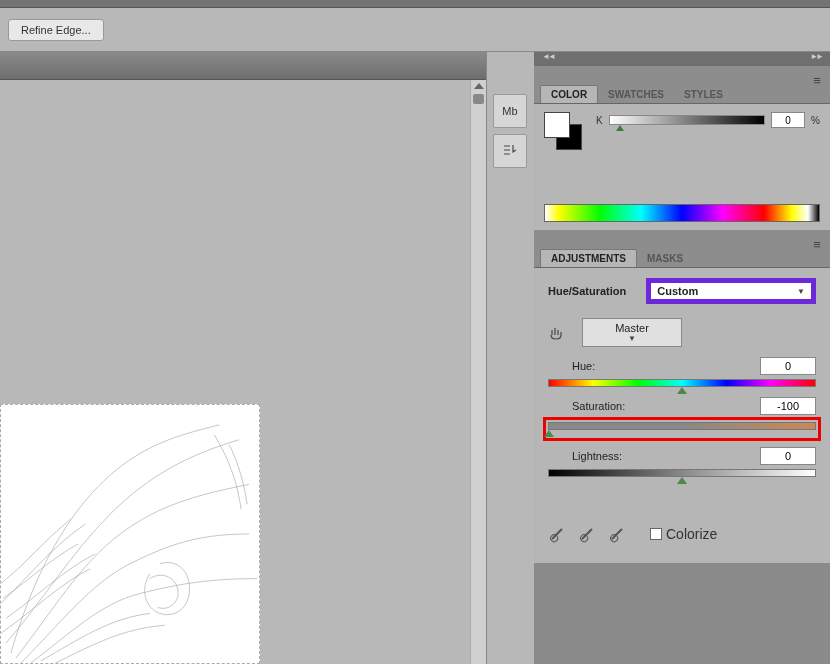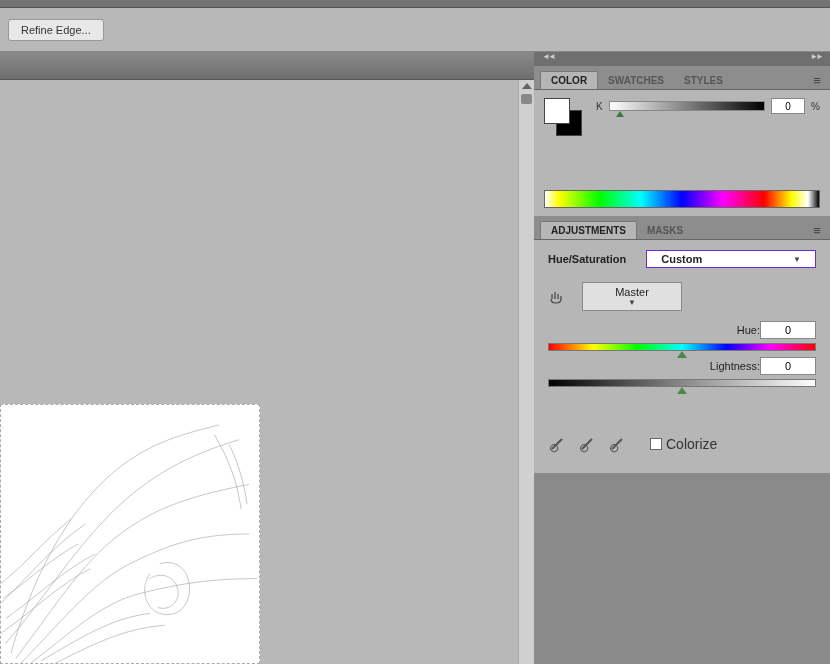--- a/index.html
+++ b/index.html
@@ -21,21 +21,21 @@
 .sketch { position: absolute; left: 0; bottom: 0; width: 260px; height: 260px; background: #fff; border: 1px dashed #aaa; }
 
 .icon-col { width: 48px; background: #b8b8b8; border-left: 1px solid #888; display: flex; flex-direction: column; gap: 6px; padding: 42px 6px 0; }
 .icon-btn { width: 34px; height: 34px; border: 1px solid #999; background: #d6d6d6; border-radius: 2px; display: flex; align-items: center; justify-content: center; font-size: 11px; color: #333; }
 
 .panels { width: 296px; background: #8a8a8a; position: relative; }
 .panel-collapse { height: 14px; background: #6f6f6f; position: relative; }
 .panel-collapse::before { content: "◄◄"; position: absolute; left: 8px; top: 0; font-size: 8px; color: #ccc; letter-spacing: -2px; }
 .panel-collapse::after { content: "►►"; position: absolute; right: 8px; top: 0; font-size: 8px; color: #ccc; letter-spacing: -2px; }
 
-.tabs-row { height: 24px; background: #8d8d8d; display: flex; align-items: flex-end; padding: 0 6px; border-bottom: 1px solid #666; position: relative; text-align: center; }
+.tabs-row { height: 38px; background: #8d8d8d; display: flex; align-items: flex-end; padding: 0 6px; border-bottom: 1px solid #666; position: relative; text-align: center; }
 .tab { padding: 3px 10px; font-size: 10px; font-weight: bold; color: #555; cursor: pointer; }
 .tab.active { background: #b6b6b6; color: #222; border: 1px solid #777; border-bottom: none; border-radius: 2px 2px 0 0; }
 .tab-menu { position: absolute; right: 6px; top: 5px; width: 14px; height: 14px; }
 .tab-menu::before { content: "≡"; color: #444; font-size: 13px; }
 
 .panel-body { background: #b6b6b6; padding: 8px 10px; }
 
 .swatch-box { display: flex; gap: 14px; align-items: flex-start; }
 .fg-bg { position: relative; width: 38px; height: 38px; }
 .fg-bg .fg { position: absolute; top: 0; left: 0; width: 26px; height: 26px; background: #fff; border: 1px solid #444; }
@@ -43,26 +43,26 @@
 .slider-row { display: flex; align-items: center; gap: 6px; font-size: 10px; color: #333; flex: 1; }
 .mini-slider { flex: 1; height: 10px; background: linear-gradient(to right,#fff,#000); border: 1px solid #888; position: relative; }
 .mini-slider .tri { position: absolute; bottom: -7px; left: 4%; width: 0; height: 0; border-left: 4px solid transparent; border-right: 4px solid transparent; border-bottom: 6px solid #3a7a3a; }
 .num-input { width: 34px; height: 16px; font-size: 10px; text-align: center; border: 1px solid #888; background: #fff; }
 
 .color-ramp { height: 18px; margin-top: 54px; background: linear-gradient(to right,#fff 0%,#ff0 5%,#0f0 20%,#0ff 35%,#00f 50%,#f0f 65%,#f00 80%,#ff0 90%,#fff 96%,#000 100%); border: 1px solid #666; }
 
 .adj-body { background: #b6b6b6; padding: 10px 14px 20px; }
 .row { display: flex; align-items: center; gap: 20px; font-size: 11px; color: #222; margin-bottom: 6px; }
 .row.bold { font-weight: bold; }
-.select { flex: 1; background: #fff; border: 1px solid #6d28d9; padding: 2px 14px; font-size: 11px; display: flex; justify-content: space-between; align-items: center; }
+.select { flex: 1; background: #fff; border: 5px solid #6d28d9; padding: 2px 6px; font-size: 11px; display: flex; justify-content: space-between; align-items: center; }
 .select-sm { width: 100px; background: #e0e0e0; border: 1px solid #888; padding: 3px 8px; font-size: 11px; display: flex; justify-content: space-between; align-items: center; flex-direction: column; }
 .dd { font-size: 8px; color: #444; }
 
 .slider-block { margin-top: 10px; }
-.slider-label-row { display: flex; justify-content: flex-end; align-items: center; font-size: 11px; color: #222; margin-bottom: 4px; padding-left: 24px; }
+.slider-label-row { display: flex; justify-content: space-between; align-items: center; font-size: 11px; color: #222; margin-bottom: 4px; padding-left: 24px; }
 .val-input { width: 56px; height: 18px; text-align: center; font-size: 11px; border: 1px solid #888; background: #fff; }
 .track { height: 8px; border: 1px solid #777; position: relative; margin-bottom: 6px; }
 .track.hue { background: linear-gradient(to right,#f00,#ff0,#0f0,#0ff,#00f,#f0f,#f00); }
 .track.sat { background: linear-gradient(to right,#888 0%,#888 50%,#c85 100%); }
 .track.light { background: linear-gradient(to right,#000,#888,#fff); }
 .tri-handle { position: absolute; bottom: -8px; width: 0; height: 0; border-left: 5px solid transparent; border-right: 5px solid transparent; border-bottom: 7px solid #4a8a4a; transform: translateX(-5px); }
 
 .highlight-box { border: 3px solid #e00; padding: 2px; margin: -2px -5px 6px -5px; }
 
 .eyedrop-row { display: flex; gap: 12px; align-items: center; margin-top: 48px; }
@@ -109,20 +109,31 @@
           <path d="M215 30 C 230 55 238 78 242 105"></path>
         </g>
       </svg>
     </div>
     <div class="scrollbar-v">
       <div class="arrow up"></div>
       <div class="thumb"></div>
     </div>
   </div>
 
+  <div class="icon-col">
+    <div class="icon-btn">Mb</div>
+    <div class="icon-btn">
+      <svg width="18" height="18" viewBox="0 0 18 18">
+          <g stroke="#444" stroke-width="1.2" fill="none">
+            <path d="M3 4h6M3 8h6M3 12h6"></path>
+            <path d="M12 3v7l3-2"></path>
+          </g>
+        </svg>
+    </div>
+  </div>
 
   <div class="panels">
     <div class="panel-collapse"></div>
 
     <div class="tabs-row">
       <div class="tab active">COLOR</div>
       <div class="tab">SWATCHES</div>
       <div class="tab">STYLES</div>
       <div class="tab-menu"></div>
     </div>
@@ -173,20 +184,31 @@
       <div class="slider-block">
         <div class="slider-label-row">
           <span>Hue:</span>
           <input class="val-input" value="0" style="">
         </div>
         <div class="track hue">
           <div class="tri-handle" style="left:50%"></div>
         </div>
       </div>
 
+      <div class="slider-block">
+        <div class="slider-label-row">
+          <span>Saturation:</span>
+          <input class="val-input" value="-100" style="">
+        </div>
+        <div class="highlight-box">
+          <div class="track sat">
+            <div class="tri-handle" style="left:0%"></div>
+          </div>
+        </div>
+      </div>
 
       <div class="slider-block" style="margin-top:6px">
         <div class="slider-label-row">
           <span>Lightness:</span>
           <input class="val-input" value="0" style="">
         </div>
         <div class="track light">
           <div class="tri-handle" style="left:50%"></div>
         </div>
       </div>

